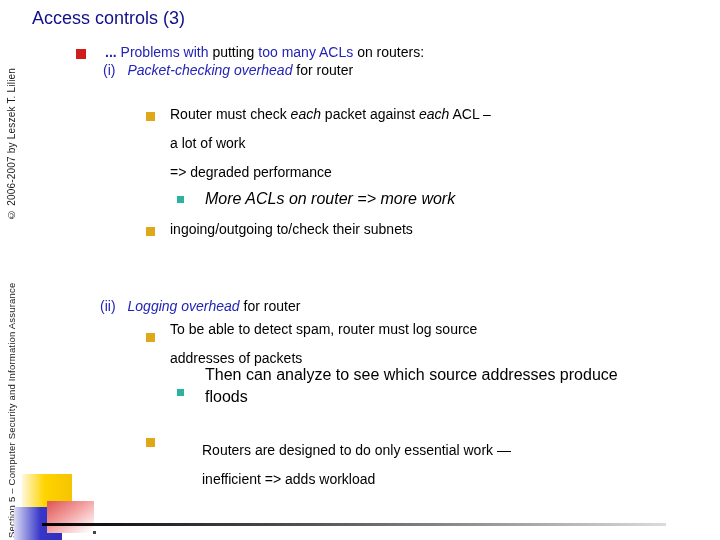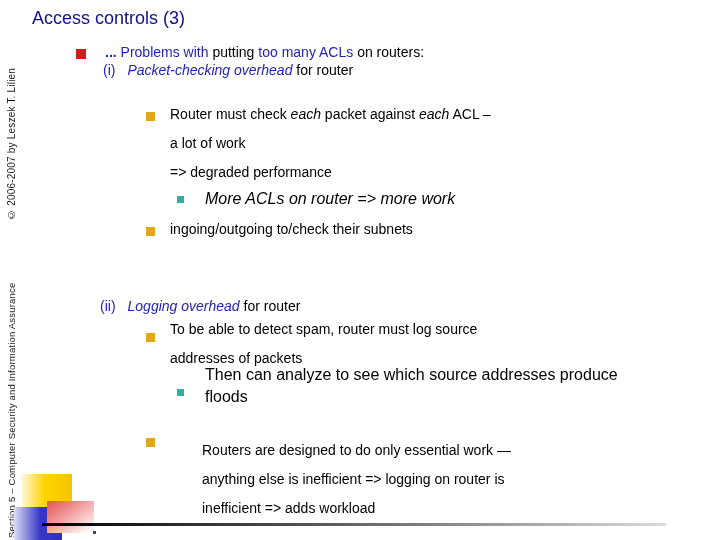--- a/index.html
+++ b/index.html
@@ -102,21 +102,20 @@
 
   <div class="sq sq-teal" style="left:177px; top:389px;"></div>
   <div class="abs small" style="left:205px; top:364px;">
     <div>Then can analyze to see which source addresses produce</div>
     <div>floods</div>
   </div>
 
   <div class="sq sq-gold" style="left:146px; top:438px;"></div>
   <div class="abs main" style="left:170px; top:436px;margin-left:32px;">
     <div>Routers are designed to do only essential work —</div>
-    <div>anything else is inefficient =&gt; logging on router is</div>
     <div>inefficient =&gt; adds workload</div>
   </div>
 
   <div class="abs deco-yellow"></div>
   <div class="abs deco-blue"></div>
   <div class="abs deco-pink"></div>
   <div class="abs footer-rule"></div>
   <div class="abs footer-dot"></div>
 
   <div class="abs page-tick">'</div>

